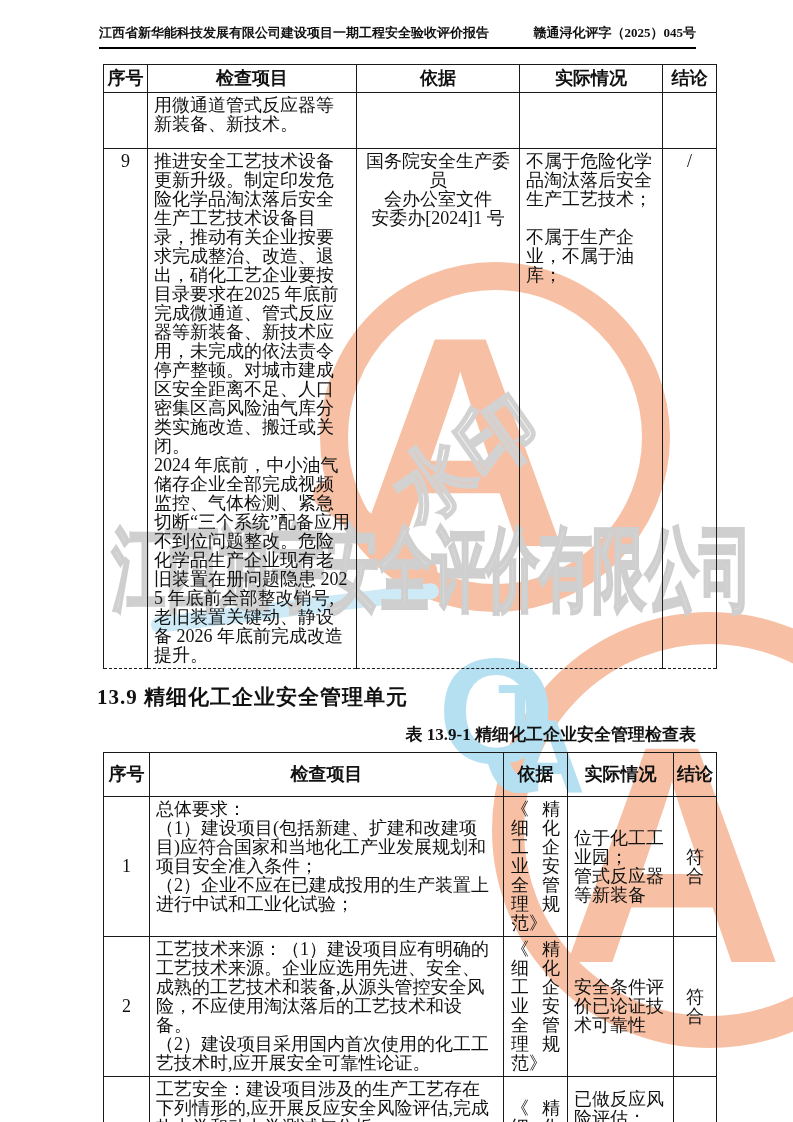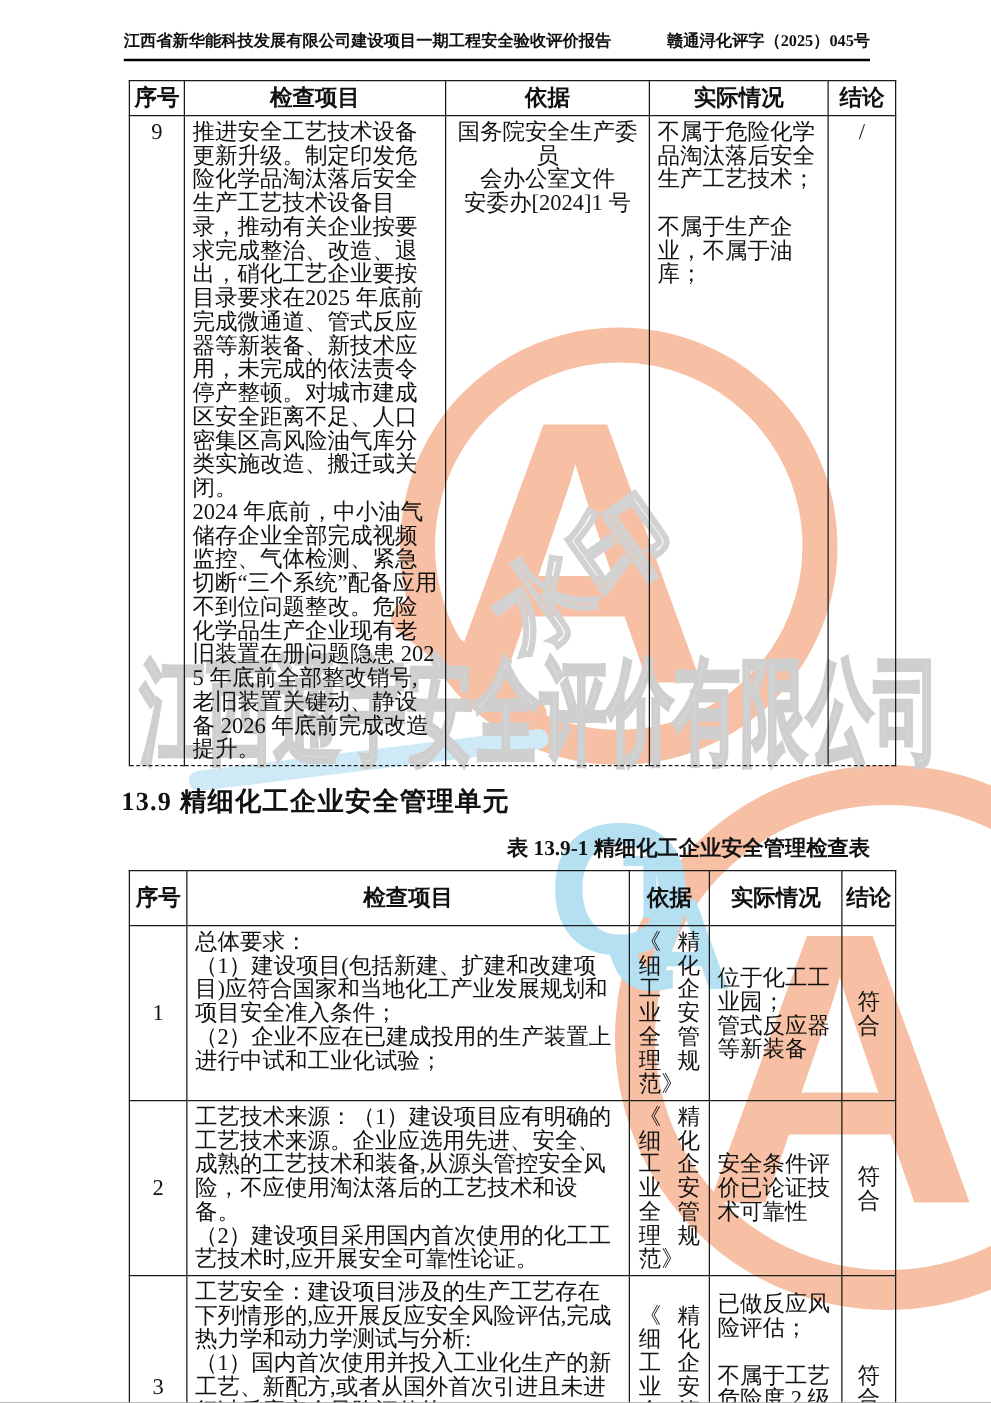--- a/index.html
+++ b/index.html
@@ -132,20 +132,27 @@
           <col style="width:54px">
       </colgroup>
       <tbody>
           <tr>
         <th>序号</th>
         <th>检查项目</th>
         <th>依据</th>
         <th>实际情况</th>
         <th>结论</th>
       </tr>
+      <tr style="height:56px">
+        <td class="c-center"></td>
+        <td class="cell-pre">用微通道管式反应器等新装备、新技术。</td>
+        <td></td>
+        <td></td>
+        <td></td>
+      </tr>
       <tr class="row-last" style="height:352px">
         <td class="c-center">9</td>
         <td class="cell-pre">推进安全工艺技术设备更新升级。制定印发危险化学品淘汰落后安全生产工艺技术设备目录，推动有关企业按要求完成整治、改造、退出，硝化工艺企业要按目录要求在2025 年底前完成微通道、管式反应器等新装备、新技术应用，未完成的依法责令停产整顿。对城市建成区安全距离不足、人口密集区高风险油气库分类实施改造、搬迁或关闭。
 2024 年底前，中小油气储存企业全部完成视频监控、气体检测、紧急切断“三个系统”配备应用不到位问题整改。危险化学品生产企业现有老旧装置在册问题隐患 2025 年底前全部整改销号,老旧装置关键动、静设备 2026 年底前完成改造提升。</td>
         <td class="cell-pre c-center">国务院安全生产委员
 会办公室文件
 安委办[2024]1 号</td>
         <td class="cell-pre">不属于危险化学品淘汰落后安全生产工艺技术；
 
 不属于生产企业，不属于油库；</td>

